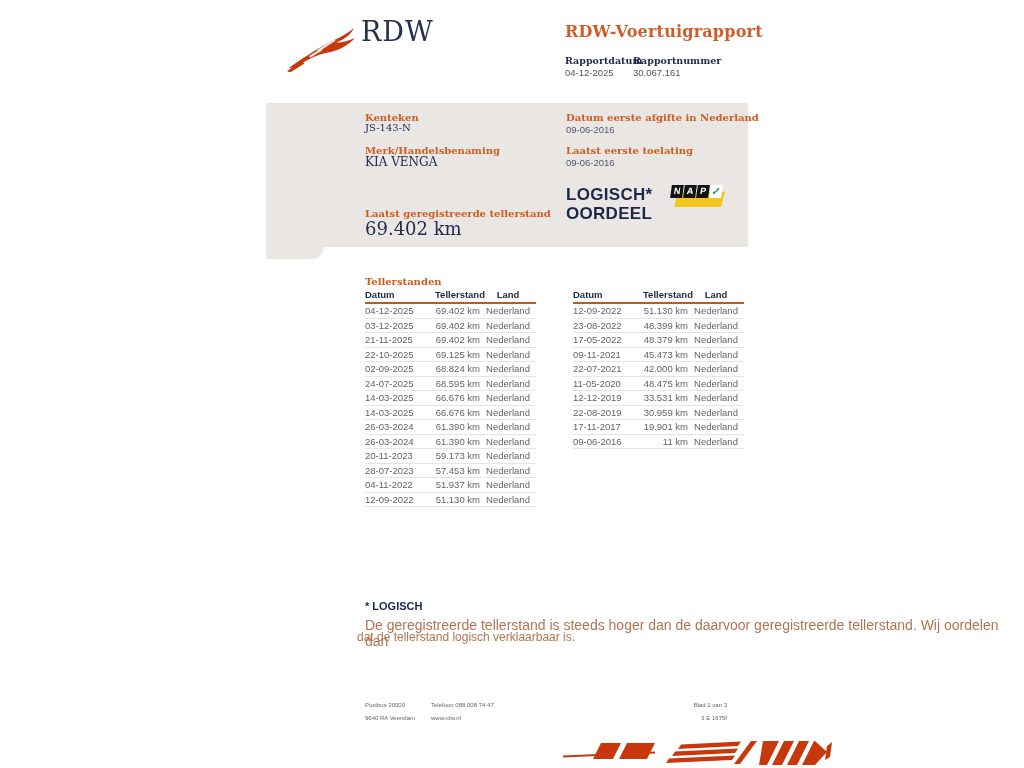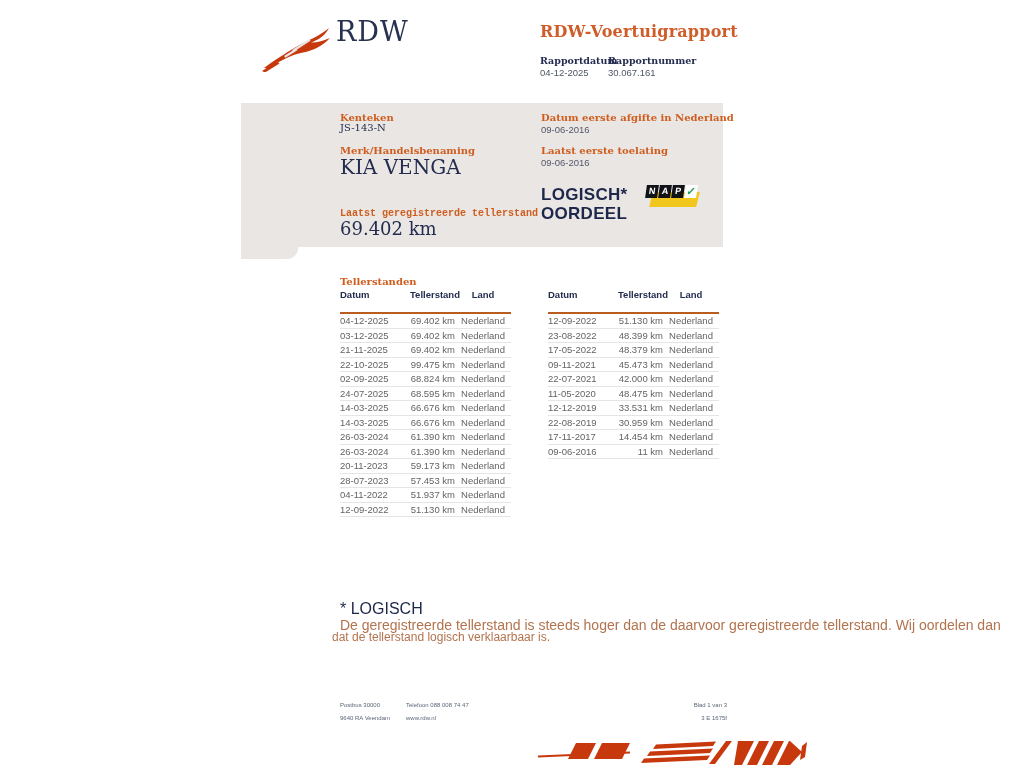--- a/index.html
+++ b/index.html
@@ -1,69 +1,69 @@
 <!DOCTYPE html>
 <html><head>
 <meta charset="utf-8">
 <style>
   html,body{margin:0;padding:0;}
   body{
     width:1024px;height:768px;position:relative;overflow:hidden;
     background:#ffffff;
     font-family:"Liberation Sans",sans-serif;
   }
-  .abs{position:absolute;}
+  .abs{position:absolute;margin-left:25px;}
   .serif{font-family:"DejaVu Serif",serif;}
 
   
   .logo-word{left:336px;top:16px;font-size:27px;color:#28324f;letter-spacing:1px;}
   .doc-title{left:540px;top:22px;font-size:16px;font-weight:bold;color:#cf5d2a;letter-spacing:.2px;}
   .meta-label{font-size:9.5px;font-weight:bold;color:#232c4e;}
   .meta-value{font-size:9.5px;color:#4f5566;}
   .rep-date-label{left:540px;top:55px;}
   .rep-date-value{left:540px;top:67px;}
   .rep-num-label{left:608px;top:55px;}
   .rep-num-value{left:608px;top:67px;}
 
   
   .panel{left:241px;top:103px;width:482px;height:144px;background:#e9e6e4;}
   .panel-tab{left:241px;top:247px;width:57px;height:12px;background:#e9e6e4;border-bottom-right-radius:11px;}
   .olabel{font-size:10px;font-weight:bold;color:#cf5d1e;}
   .bigval{color:#232c4e;}
   .k-label{left:340px;top:112px;}
   .k-value{left:340px;top:122px;font-size:10px;}
   .m-label{left:340px;top:145px;}
-  .m-value{left:340px;top:155px;font-size:20px;}
+  .m-value{left:340px;top:155px;font-size:12px;}
   .a-label{left:541px;top:112px;}
   .a-value{left:541px;top:124px;font-size:9.5px;color:#55566a;}
   .t-label{left:541px;top:145px;}
   .t-value{left:541px;top:157px;font-size:9.5px;color:#55566a;}
   .oordeel{left:541px;top:185px;font-size:17px;line-height:19px;font-weight:bold;color:#1d2749;letter-spacing:.3px;}
-  .last-odo-label{left:340px;top:208px;font-family:Liberation Mono, monospace;}
+  .last-odo-label{left:340px;top:208px;}
   .last-odo-value{left:340px;top:218px;font-size:18px;}
 
   
   .nap{left:645px;top:184px;width:56px;height:26px;}
   .nap .yellow{position:absolute;left:6px;top:8px;width:47px;height:15px;background:#f2c71d;transform:skewX(-14deg);}
   .nap .cell{position:absolute;top:1px;width:12px;height:13px;background:#111318;transform:skewX(-8deg);
     color:#fff;font-weight:bold;font-size:9px;text-align:center;line-height:13px;}
   .nap .n{left:1px;} .nap .a{left:14px;} .nap .p{left:27px;}
   .nap .chk{position:absolute;left:40px;top:1px;width:12px;height:13px;background:#fff;transform:skewX(-8deg);
     color:#1fa05a;font-weight:bold;font-size:11px;text-align:center;line-height:12px;}
 
   
   .section-title{left:340px;top:276px;}
   .mtable{top:289px;width:171px;font-size:9.5px;}
   .mtable.left{left:340px;} .mtable.right{left:548px;}
-  .thead{display:flex;font-weight:bold;color:#232c4e;border-bottom:2px solid #b85c1f;padding-bottom:12px;height:11px;align-items:flex-end;}
+  .thead{display:flex;font-weight:bold;color:#232c4e;border-bottom:2px solid #b85c1f;padding-bottom:2px;height:11px;align-items:flex-end;}
   .trow{display:flex;align-items:center;height:13.5px;border-bottom:1px solid #e7e4e1;color:#636363;}
   .c0{width:70px;text-align:left;} .c1{width:45px;text-align:right;} .c2{flex:1;text-align:center;}
 
   
-  .fn-title{left:340px;top:600px;font-size:16px;font-weight:normal;color:#1d2749;}
+  .fn-title{left:340px;top:600px;font-size:11px;font-weight:bold;color:#1d2749;}
   .fn-line1{left:340px;top:617px;font-size:14px;color:#b3734e;}
   .fn-line2{left:332px;top:630px;font-size:12px;color:#b3734e;}
 
   
   .foot{font-size:6px;color:#5c6578;}
   .f-a1{left:340px;top:702px;} .f-a2{left:340px;top:715px;}
   .f-ph{left:406px;top:702px;} .f-web{left:406px;top:715px;}
   .f-page{right:297px;top:702px;text-align:right;}
   .f-code{right:297px;top:715px;text-align:right;}
 
@@ -138,21 +138,21 @@
         <span class="c1">69.402 km</span>
         <span class="c2">Nederland</span>
       </div>
       <div class="trow">
         <span class="c0">21-11-2025</span>
         <span class="c1">69.402 km</span>
         <span class="c2">Nederland</span>
       </div>
       <div class="trow">
         <span class="c0">22-10-2025</span>
-        <span class="c1">99.475 km</span>
+        <span class="c1">69.125 km</span>
         <span class="c2">Nederland</span>
       </div>
       <div class="trow">
         <span class="c0">02-09-2025</span>
         <span class="c1">68.824 km</span>
         <span class="c2">Nederland</span>
       </div>
       <div class="trow">
         <span class="c0">24-07-2025</span>
         <span class="c1">68.595 km</span>
@@ -243,21 +243,21 @@
         <span class="c1">33.531 km</span>
         <span class="c2">Nederland</span>
       </div>
       <div class="trow">
         <span class="c0">22-08-2019</span>
         <span class="c1">30.959 km</span>
         <span class="c2">Nederland</span>
       </div>
       <div class="trow">
         <span class="c0">17-11-2017</span>
-        <span class="c1">14.454 km</span>
+        <span class="c1">19.901 km</span>
         <span class="c2">Nederland</span>
       </div>
       <div class="trow">
         <span class="c0">09-06-2016</span>
         <span class="c1">11 km</span>
         <span class="c2">Nederland</span>
       </div>
     </div>
 </div>
 

